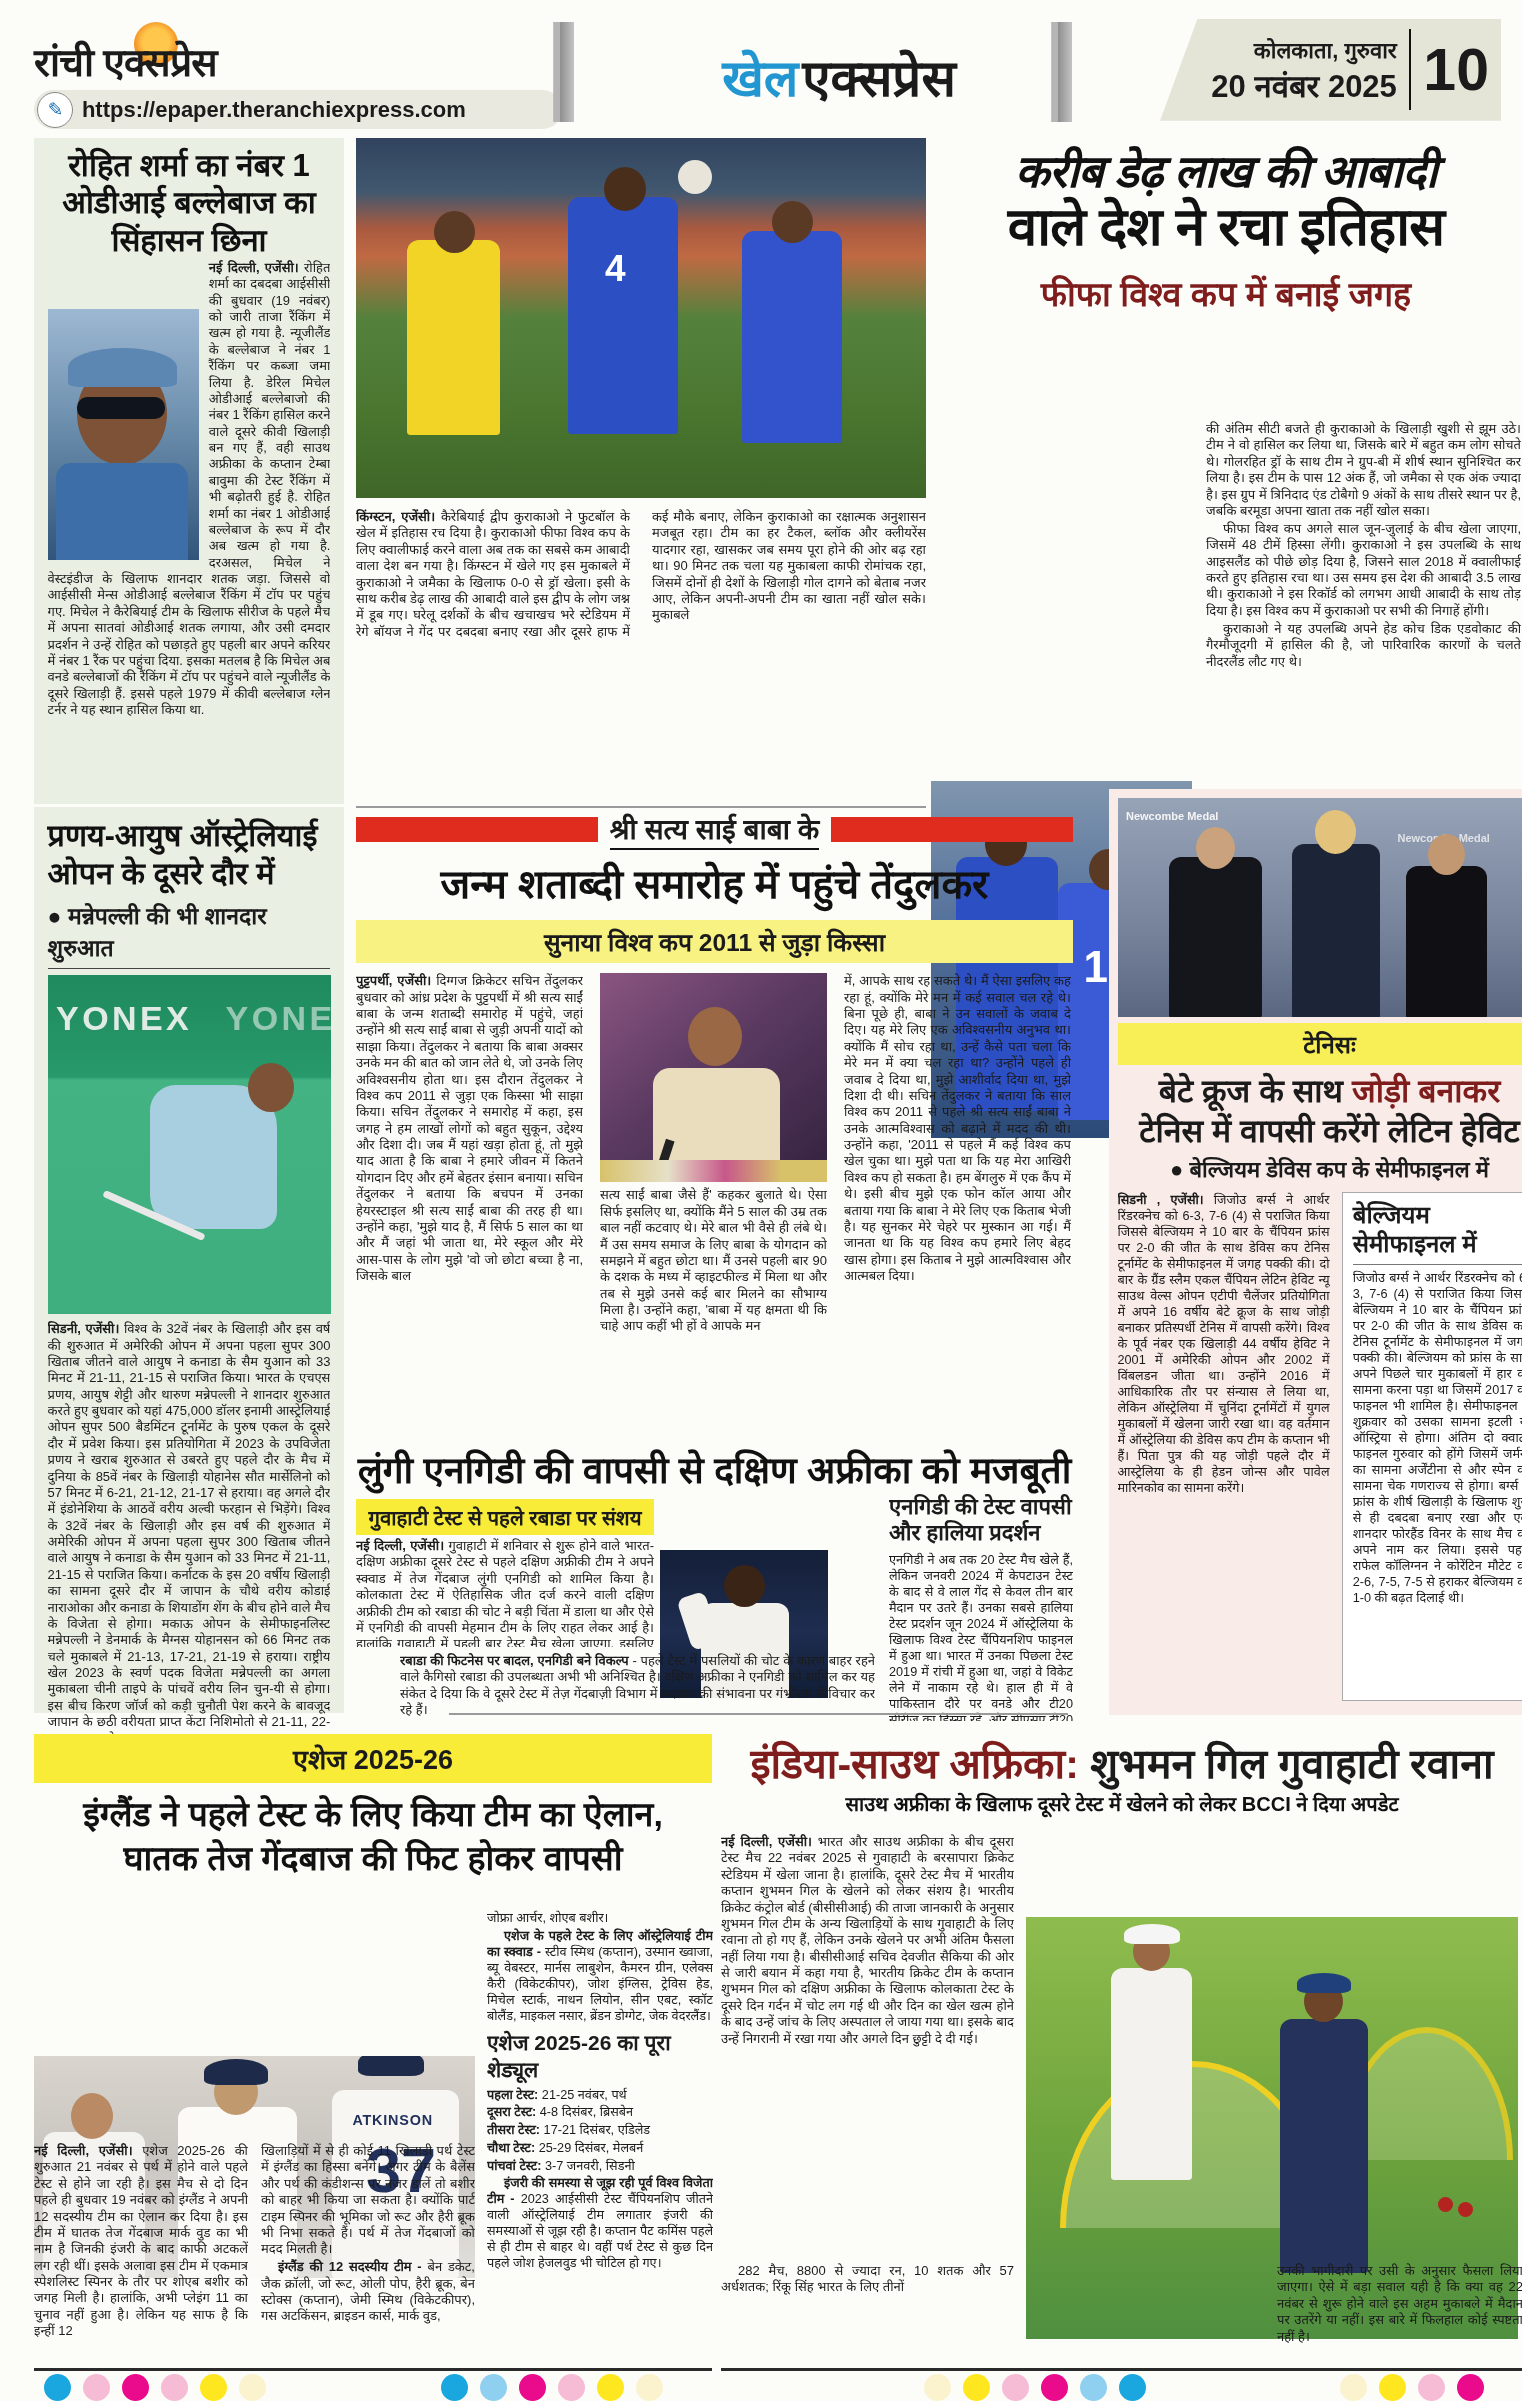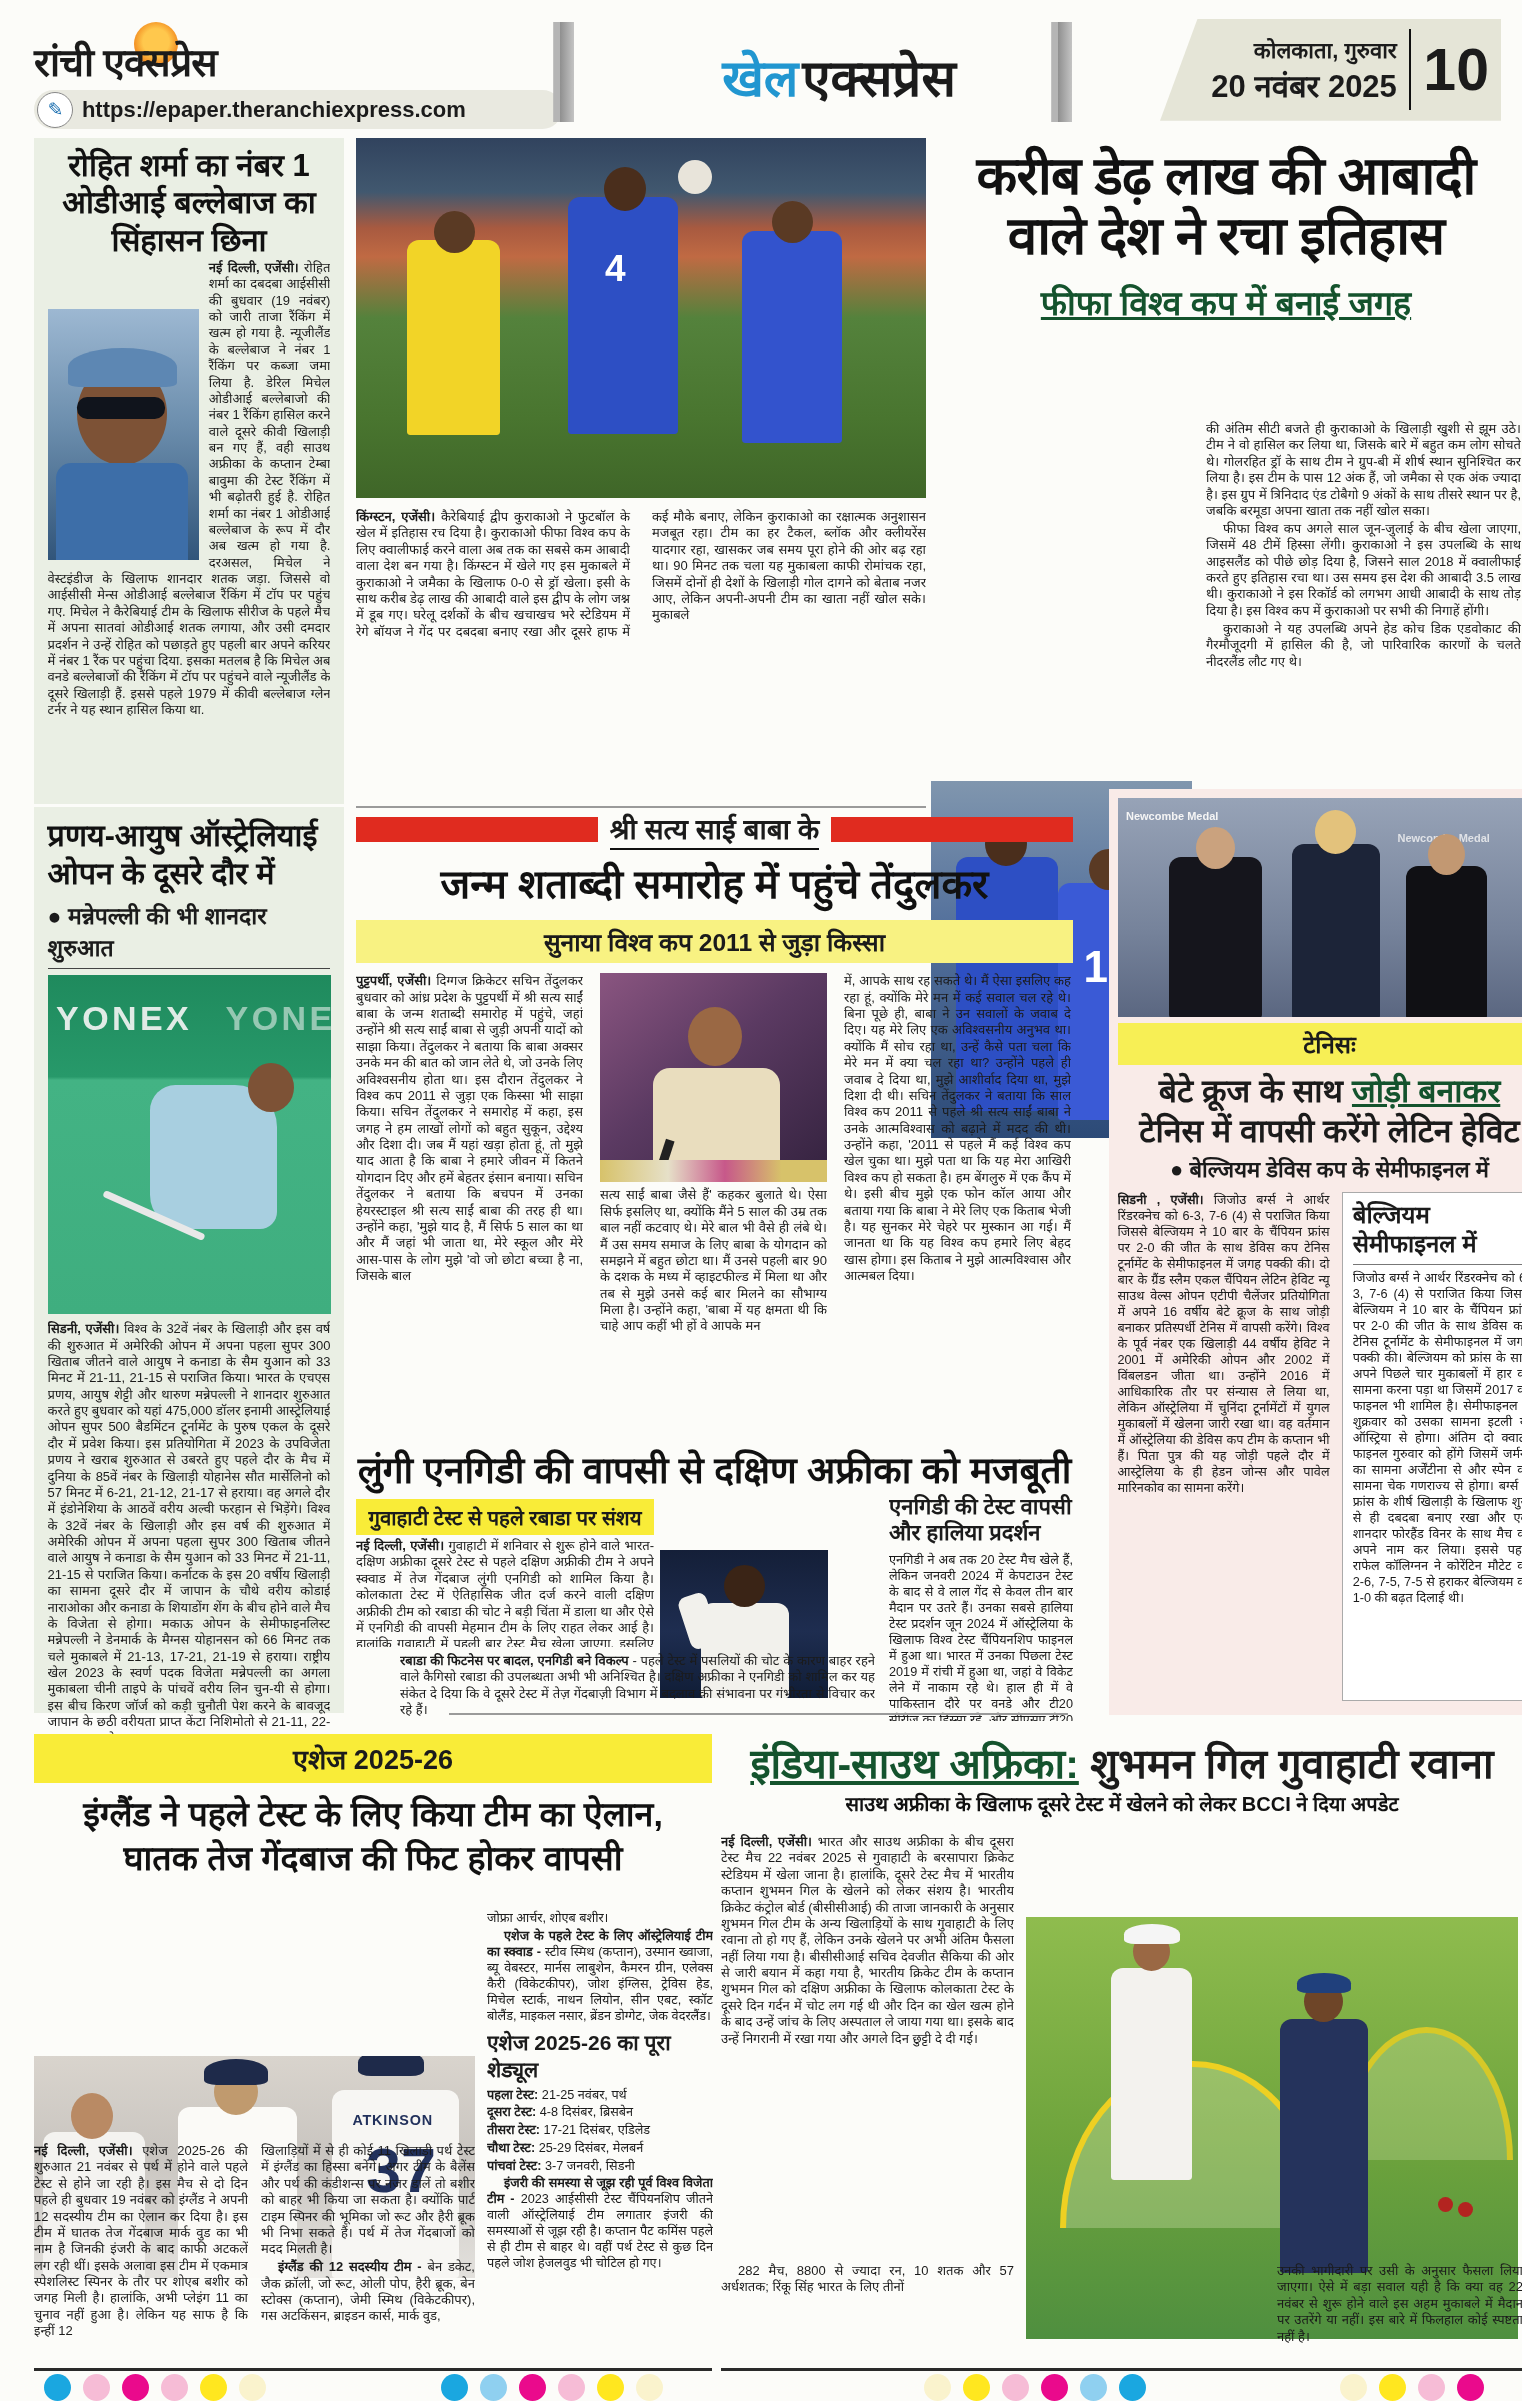--- a/index.html
+++ b/index.html
@@ -9,21 +9,21 @@
   .bt{font-size:13px;line-height:1.26;text-align:justify;overflow:hidden;}
   .bt p{margin:0 0 1.7px 0;}
   .ind{text-indent:17px;}
   .b{font-weight:bold;}
   .ctr{text-align:center;}
   .hl{font-weight:bold;color:#111;}
   .mint{background:#eaefe4;}
   .pinkbg{background:#f9ebe8;}
   .ybar{background:#f9ec38;font-weight:bold;text-align:center;}
   .ypale{background:#f8f282;font-weight:bold;text-align:center;}
-  .red{color:#14532d;text-decoration:underline;}
+  .red{color:#7f1d1d;}
   .rule{background:#2a2a2a;}
   .grule{background:#9a9a9a;}
   
   .masthead{font-size:39px;font-weight:800;letter-spacing:-0.8px;white-space:nowrap;}
   .sun{width:44px;height:44px;border-radius:50%;background:radial-gradient(circle at 50% 45%,#ffc84d 0 40%,#f08018 75%);}
   .urlpill{background:#e9e9e0;border-radius:22px;display:flex;align-items:center;gap:8.5px;padding:0 15.3px 0 3.4px;height:39px;}
   .urlicon{width:34px;height:34px;border-radius:50%;background:#fff;border:1.7px solid #888;display:flex;align-items:center;justify-content:center;font-size:18.7px;color:#1b6fb0;}
   .urltext{font-size:22px;font-weight:bold;}
   .bracket{width:13.6px;background:linear-gradient(90deg,#8f8f8f,#c4c4c4);box-shadow:-6.8px 0 0 #b5b5b5;}
   .hdrbox{background:#e5e5d7;clip-path:polygon(11% 0,100% 0,100% 100%,0 100%);display:flex;align-items:center;justify-content:flex-end;gap:12px;padding-right:12px;}
@@ -124,21 +124,21 @@
     <div class="head" style="left:416px;top:63px;width:41px;height:42px;background:#5a3a24;"></div>
     <div class="head" style="left:322px;top:22px;width:34px;height:34px;background:#e8e4da;"></div>
   </div>
   <div class="abs bt" style="left:356px;top:509px;width:570px;height:293px;column-count:2;column-gap:22px;">
     <p><span class="b">किंग्स्टन, एजेंसी।</span>
        <span>कैरेबियाई द्वीप कुराकाओ ने फुटबॉल के खेल में इतिहास रच दिया है। कुराकाओ फीफा विश्व कप के लिए क्वालीफाई करने वाला अब तक का सबसे कम आबादी वाला देश बन गया है। किंग्स्टन में खेले गए इस मुकाबले में कुराकाओ ने जमैका के खिलाफ 0-0 से ड्रॉ खेला। इसी के साथ करीब डेढ़ लाख की आबादी वाले इस द्वीप के लोग जश्न में डूब गए। घरेलू दर्शकों के बीच खचाखच भरे स्टेडियम में रेगे बॉयज ने गेंद पर दबदबा बनाए रखा और दूसरे हाफ में कई मौके बनाए, लेकिन कुराकाओ का रक्षात्मक अनुशासन मजबूत रहा। टीम का हर टैकल, ब्लॉक और क्लीयरेंस यादगार रहा, खासकर जब समय पूरा होने की ओर बढ़ रहा था। 90 मिनट तक चला यह मुकाबला काफी रोमांचक रहा, जिसमें दोनों ही देशों के खिलाड़ी गोल दागने को बेताब नजर आए, लेकिन अपनी-अपनी टीम का खाता नहीं खोल सके। मुकाबले</span></p>
   </div>
   <div class="abs grule" style="left:356px;top:806px;width:570px;height:1.7px;"></div>
 
   <div class="abs" style="left:931px;top:146px;width:590px;">
-    <div class="hl ctr" style="font-size:53px;line-height:1.14;letter-spacing:-0.8px;white-space:nowrap;">करीब डेढ़ लाख की आबादी</div>
+    <div class="hl ctr" style="font-size:45px;line-height:1.14;letter-spacing:-0.8px;white-space:nowrap;font-style:italic;">करीब डेढ़ लाख की आबादी</div>
     <div class="hl ctr" style="font-size:53px;line-height:1.14;letter-spacing:-0.8px;white-space:nowrap;">वाले देश ने रचा इतिहास</div>
     <div class="ctr red b" style="font-size:34px;margin-top:12px;">फीफा विश्व कप में बनाई जगह</div>
   </div>
   <div class="abs photo ph-celebrate" style="left:931px;top:421px;width:261px;height:357px;">
     <div class="fig" style="left:25.4px;top:76px;width:102px;height:254px;background:#2d4fc4;"></div>
     <div class="head" style="left:54px;top:41px;width:42px;height:44px;background:#4a2e1c;"></div>
     <div class="fig" style="left:127px;top:102px;width:102px;height:237px;background:#3a5ad6;">
       <span class="jnum" style="left:25.4px;top:59px;font-size:44px;">19</span>
     </div>
     <div class="head" style="left:158px;top:68px;width:39px;height:41px;background:#5a3a24;"></div>

